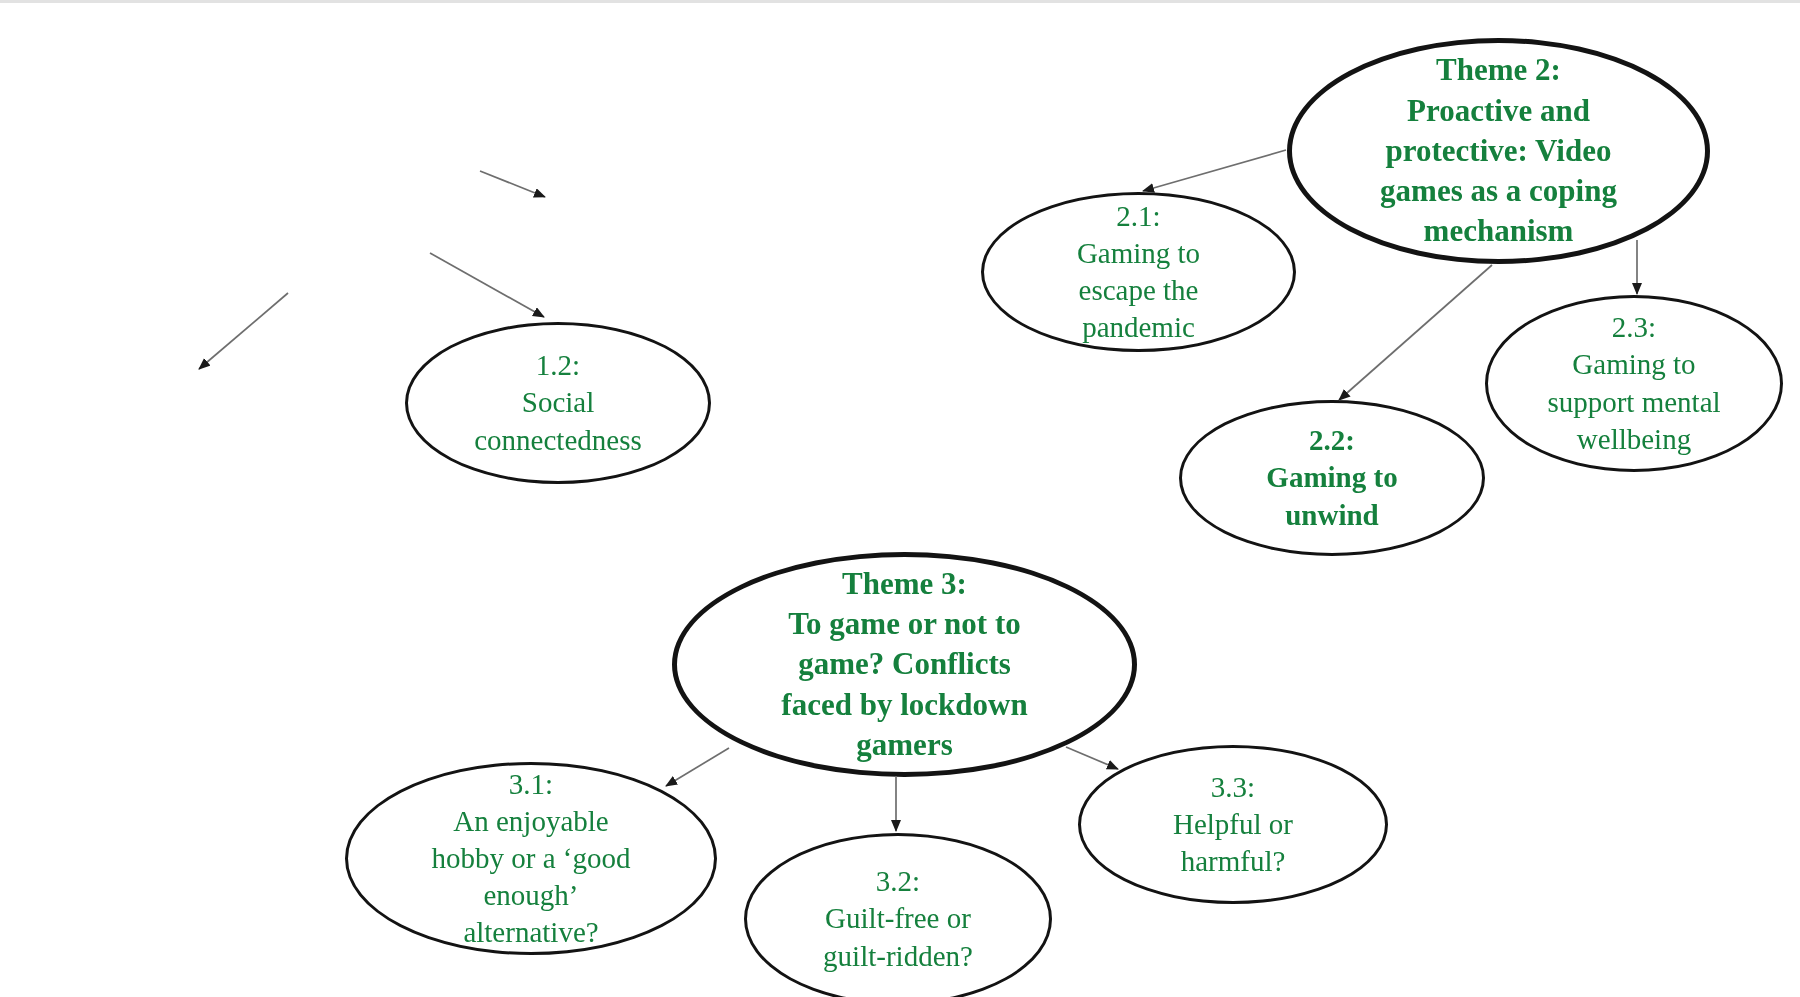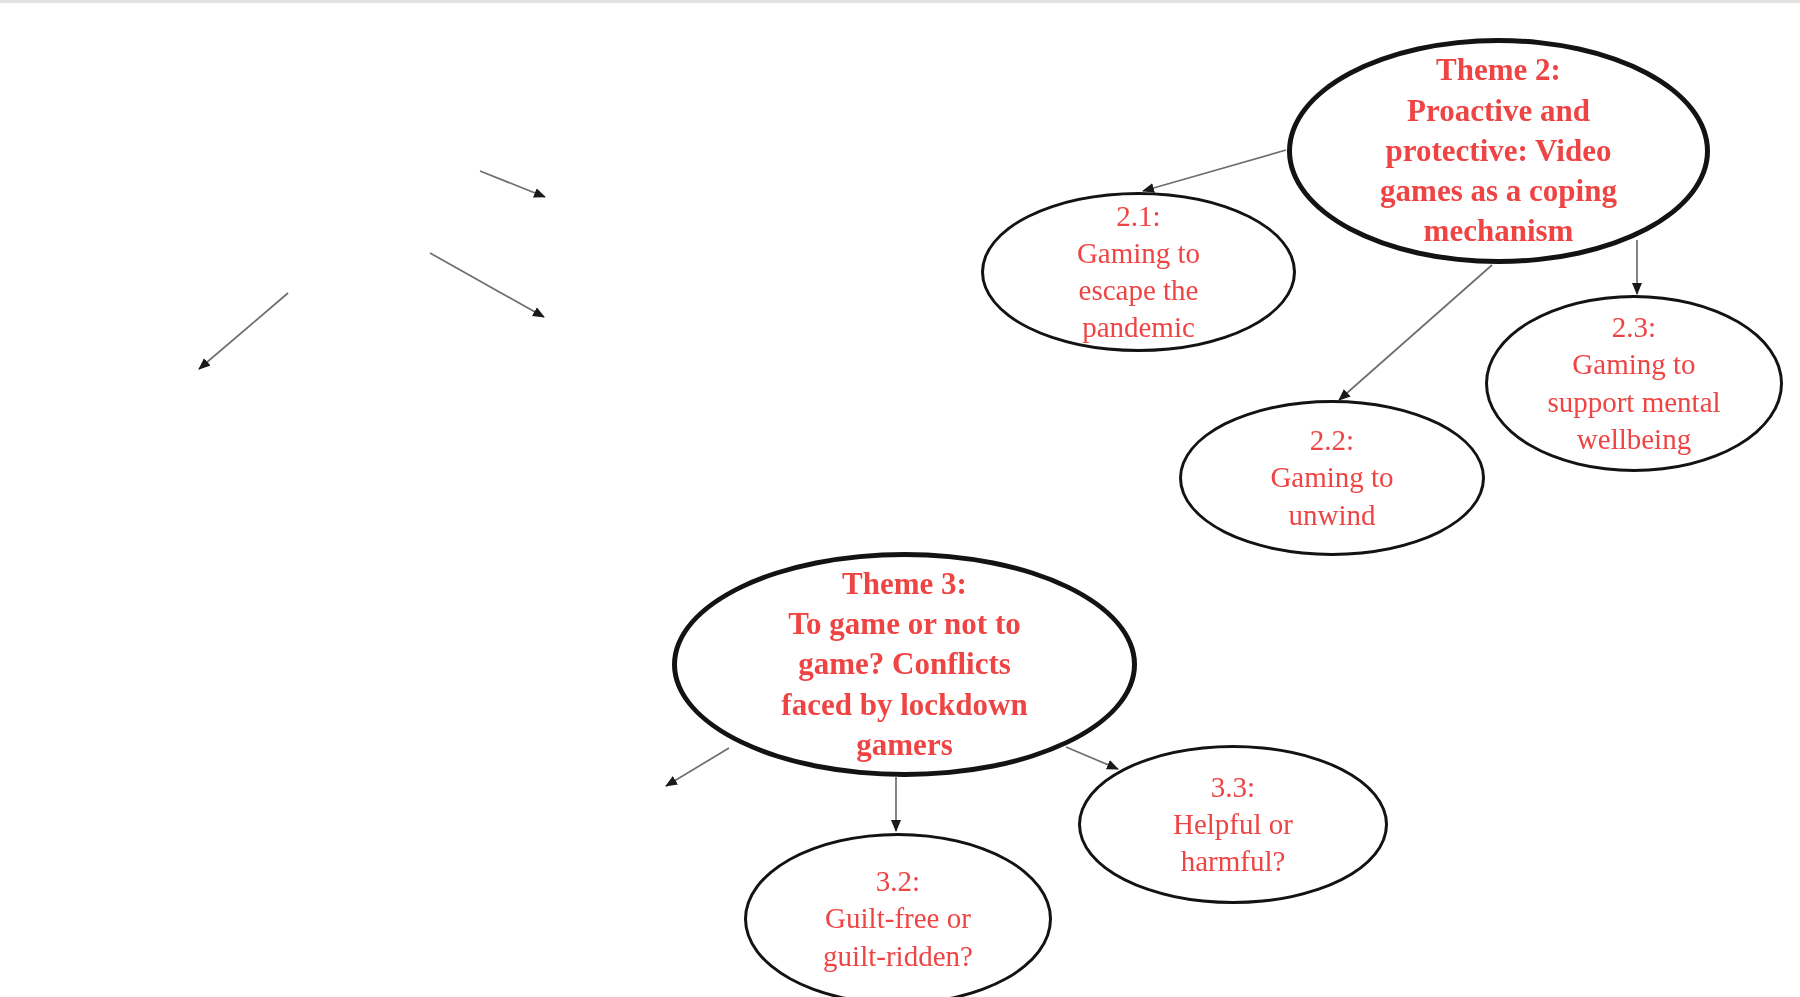--- a/index.html
+++ b/index.html
@@ -32,21 +32,21 @@
     justify-content: center;
     text-align: center;
     z-index: 1;
   }
   .node.theme {
     border-width: 5px;
   }
   .node-text {
     white-space: pre-line;
     line-height: 1.28;
-    color: #ef4444;
+    color: #15803d;
     font-size: 29px;
     padding: 0 6px;
   }
   .node.theme .node-text {
     font-weight: bold;
     font-size: 31px;
     line-height: 1.3;
   }
   #arrow-layer {
     position: absolute;
@@ -59,52 +59,64 @@
     stroke-width: 1.7;
   }
 </style>
 </head>
 <body>
 
 <div id="canvas">
 
   <div class="top-edge"></div>
 
+  <div class="node sub" style="left:405px; top:322px; width:306px; height:162px;">
+    <span class="node-text">1.2:
+Social
+connectedness</span>
+  </div>
 
   <div class="node theme" style="left:1287px; top:38px; width:423px; height:226px;">
     <span class="node-text">Theme 2:
 Proactive and
 protective: Video
 games as a coping
 mechanism</span>
   </div>
   <div class="node sub" style="left:981px; top:192px; width:315px; height:160px;">
     <span class="node-text">2.1:
 Gaming to
 escape the
 pandemic</span>
   </div>
-  <div class="node sub" style="left:1179px; top:400px; width:306px; height:156px;">
+  <div class="node sub" style="left:1179px; top:400px; width:306px; height:156px;font-weight:bold;">
     <span class="node-text">2.2:
 Gaming to
 unwind</span>
   </div>
   <div class="node sub" style="left:1485px; top:295px; width:298px; height:177px;">
     <span class="node-text">2.3:
 Gaming to
 support mental
 wellbeing</span>
   </div>
 
   <div class="node theme" style="left:672px; top:552px; width:465px; height:225px;">
     <span class="node-text">Theme 3:
 To game or not to
 game? Conflicts
 faced by lockdown
 gamers</span>
+  </div>
+  <div class="node sub" style="left:345px; top:762px; width:372px; height:193px;">
+    <span class="node-text">3.1:
+An enjoyable
+hobby or a ‘good
+enough’
+alternative?</span>
   </div>
   <div class="node sub" style="left:744px; top:833px; width:308px; height:172px;">
     <span class="node-text">3.2:
 Guilt-free or
 guilt-ridden?</span>
   </div>
   <div class="node sub" style="left:1078px; top:745px; width:310px; height:159px;">
     <span class="node-text">3.3:
 Helpful or
 harmful?</span>

